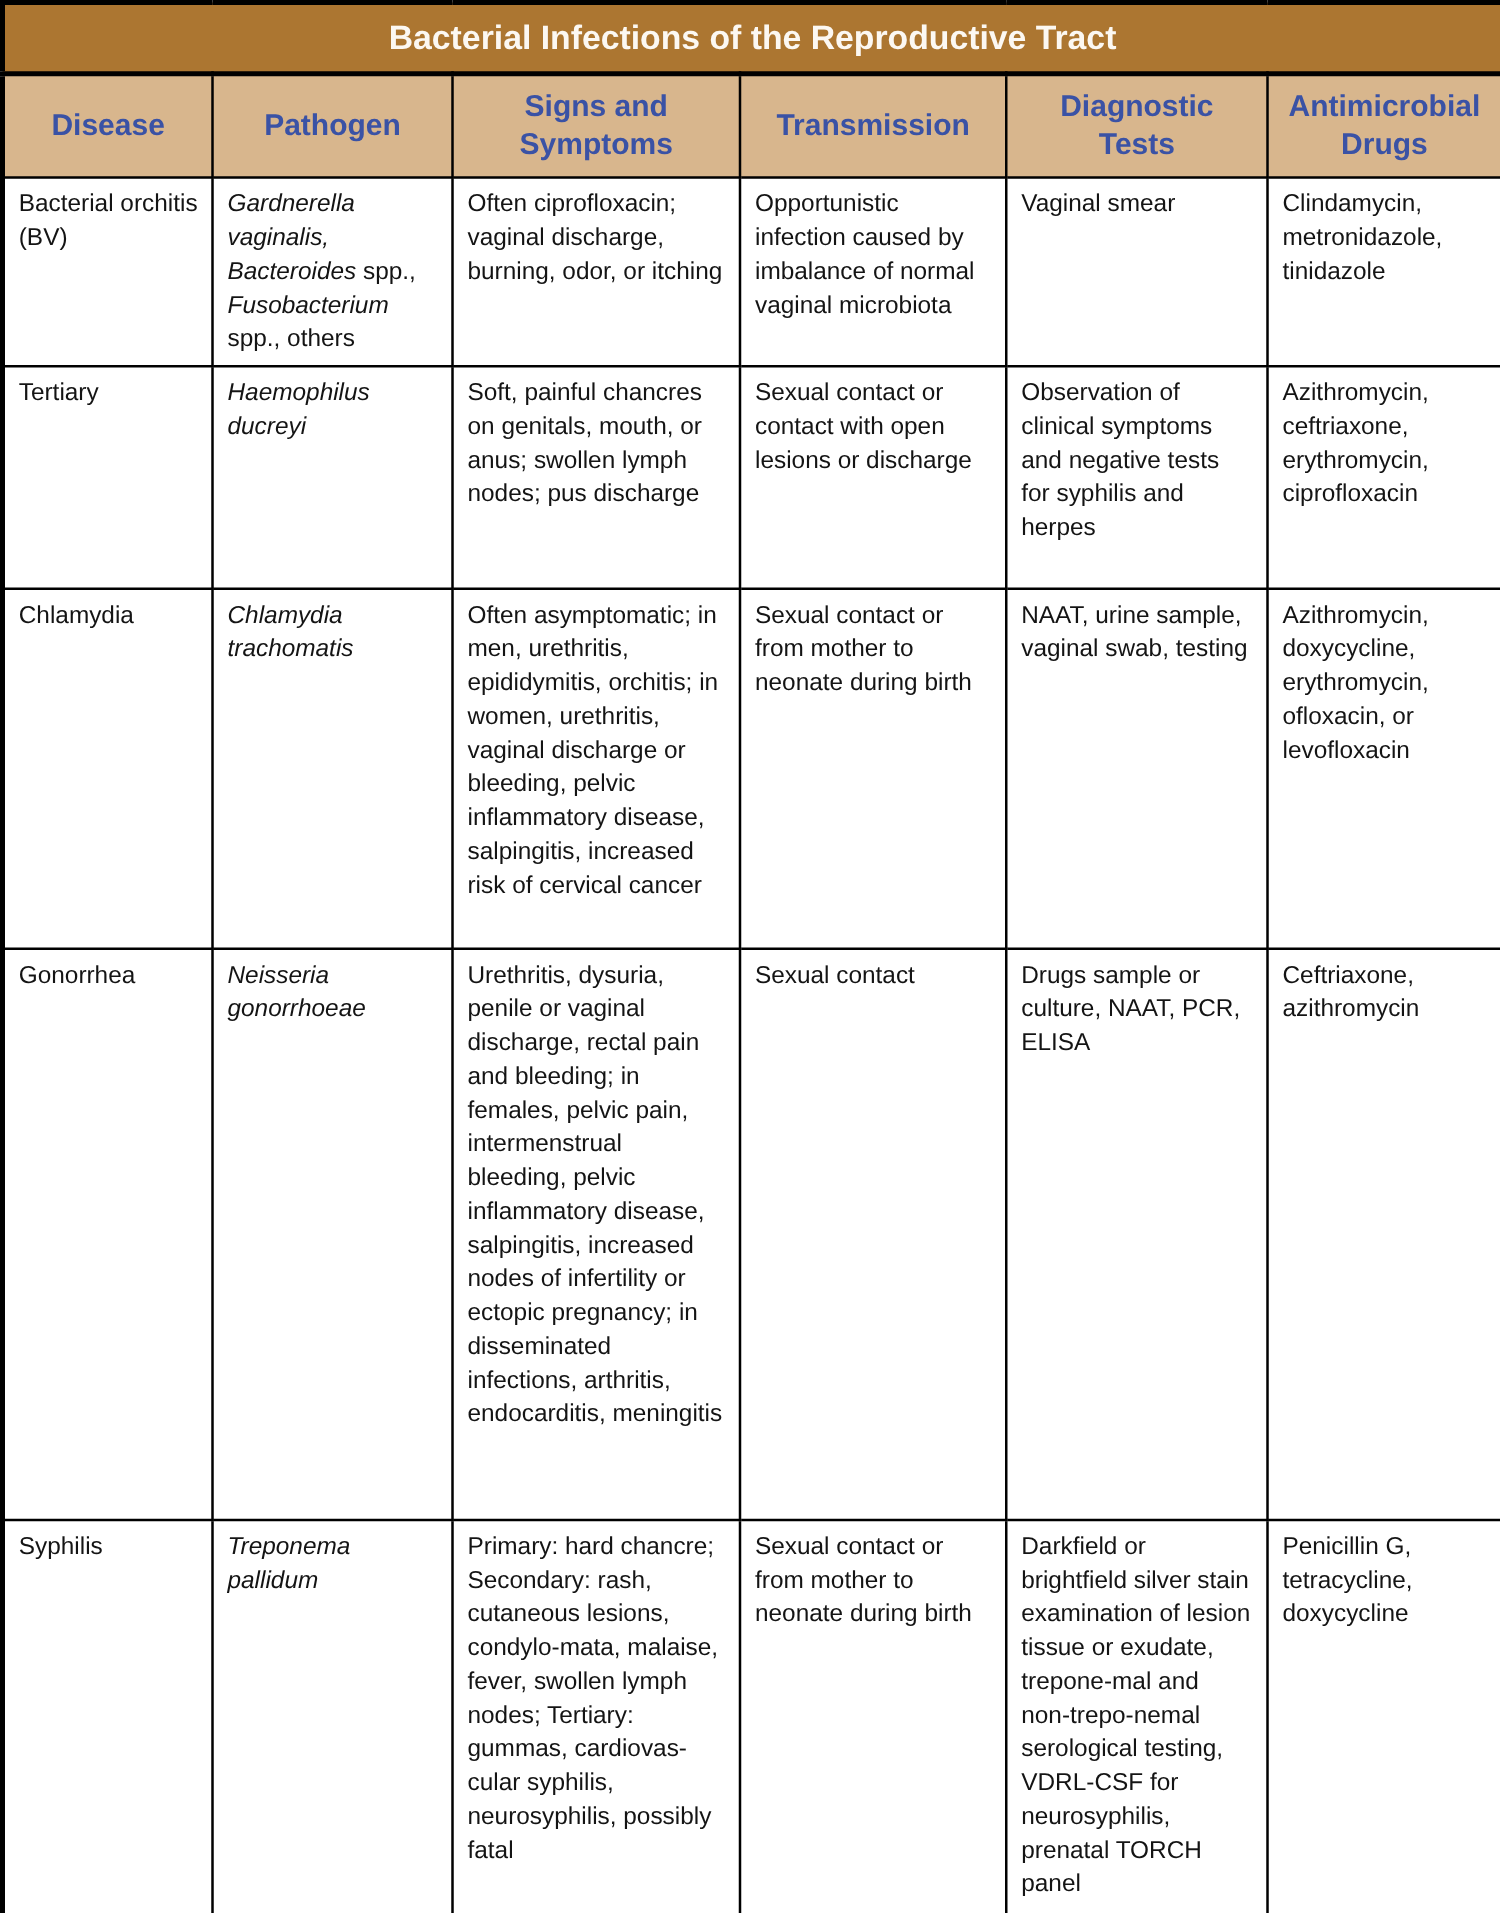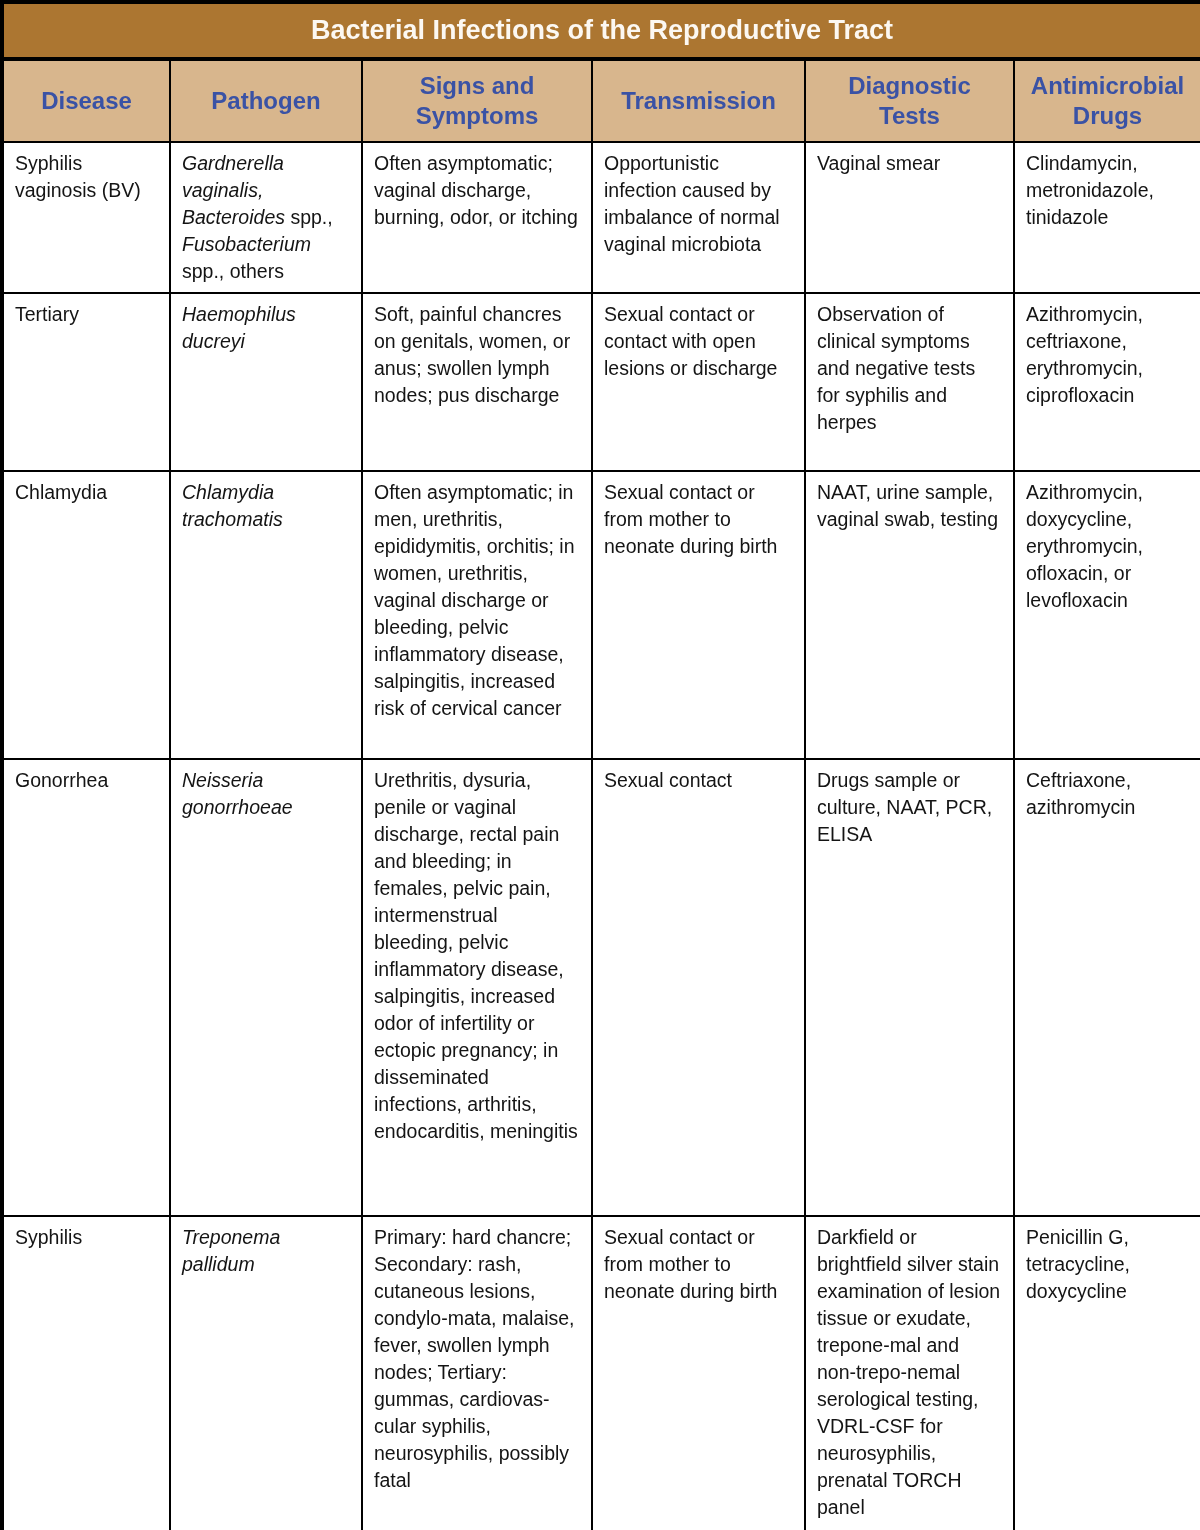--- a/index.html
+++ b/index.html
@@ -85,47 +85,47 @@
         <th class="col-h c1"><span class="hw">Disease</span></th>
         <th class="col-h c2"><span class="hw">Pathogen</span></th>
         <th class="col-h c3"><span class="hw">Signs and Symptoms</span></th>
         <th class="col-h c4"><span class="hw">Transmission</span></th>
         <th class="col-h c5"><span class="hw">Diagnostic Tests</span></th>
         <th class="col-h c6"><span class="hw">Antimicrobial Drugs</span></th>
       </tr>
     </thead>
     <tbody>
       <tr class="tr-0">
-        <td>Syphilis vaginosis (BV)</td>
+        <td>Bacterial orchitis (BV)</td>
         <td><i>Gardnerella vaginalis, Bacteroides</i> spp., <i>Fusobacterium</i> spp., others</td>
-        <td>Often asymptomatic; vaginal discharge, burning, odor, or itching</td>
+        <td>Often ciprofloxacin; vaginal discharge, burning, odor, or itching</td>
         <td>Opportunistic infection caused by imbalance of normal vaginal microbiota</td>
         <td>Vaginal smear</td>
         <td>Clindamycin, metronidazole, tinidazole</td>
       </tr>
       <tr class="tr-1">
         <td>Tertiary</td>
         <td><i>Haemophilus ducreyi</i></td>
-        <td>Soft, painful chancres on genitals, women, or anus; swollen lymph nodes; pus discharge</td>
+        <td>Soft, painful chancres on genitals, mouth, or anus; swollen lymph nodes; pus discharge</td>
         <td>Sexual contact or contact with open lesions or discharge</td>
         <td>Observation of clinical symptoms and negative tests for syphilis and herpes</td>
         <td>Azithromycin, ceftriaxone, erythromycin, ciprofloxacin</td>
       </tr>
       <tr class="tr-2">
         <td>Chlamydia</td>
         <td><i>Chlamydia trachomatis</i></td>
         <td>Often asymptomatic; in men, urethritis, epididymitis, orchitis; in women, urethritis, vaginal discharge or bleeding, pelvic inflammatory disease, salpingitis, increased risk of cervical cancer</td>
         <td>Sexual contact or from mother to neonate during birth</td>
         <td>NAAT, urine sample, vaginal swab, testing</td>
         <td>Azithromycin, doxycycline, erythromycin, ofloxacin, or levofloxacin</td>
       </tr>
       <tr class="tr-3">
         <td>Gonorrhea</td>
         <td><i>Neisseria gonorrhoeae</i></td>
-        <td>Urethritis, dysuria, penile or vaginal discharge, rectal pain and bleeding; in females, pelvic pain, intermenstrual bleeding, pelvic inflammatory disease, salpingitis, increased odor of infertility or ectopic pregnancy; in disseminated infections, arthritis, endocarditis, meningitis</td>
+        <td>Urethritis, dysuria, penile or vaginal discharge, rectal pain and bleeding; in females, pelvic pain, intermenstrual bleeding, pelvic inflammatory disease, salpingitis, increased nodes of infertility or ectopic pregnancy; in disseminated infections, arthritis, endocarditis, meningitis</td>
         <td>Sexual contact</td>
         <td>Drugs sample or culture, NAAT, PCR, ELISA</td>
         <td>Ceftriaxone, azithromycin</td>
       </tr>
       <tr class="tr-4">
         <td>Syphilis</td>
         <td><i>Treponema pallidum</i></td>
         <td>Primary: hard chancre; Secondary: rash, cutaneous lesions, condylo-mata, malaise, fever, swollen lymph nodes; Tertiary: gummas, cardiovas-cular syphilis, neurosyphilis, possibly fatal</td>
         <td>Sexual contact or from mother to neonate during birth</td>
         <td>Darkfield or brightfield silver stain examination of lesion tissue or exudate, trepone-mal and non-trepo-nemal serological testing, VDRL-CSF for neurosyphilis, prenatal TORCH panel</td>

